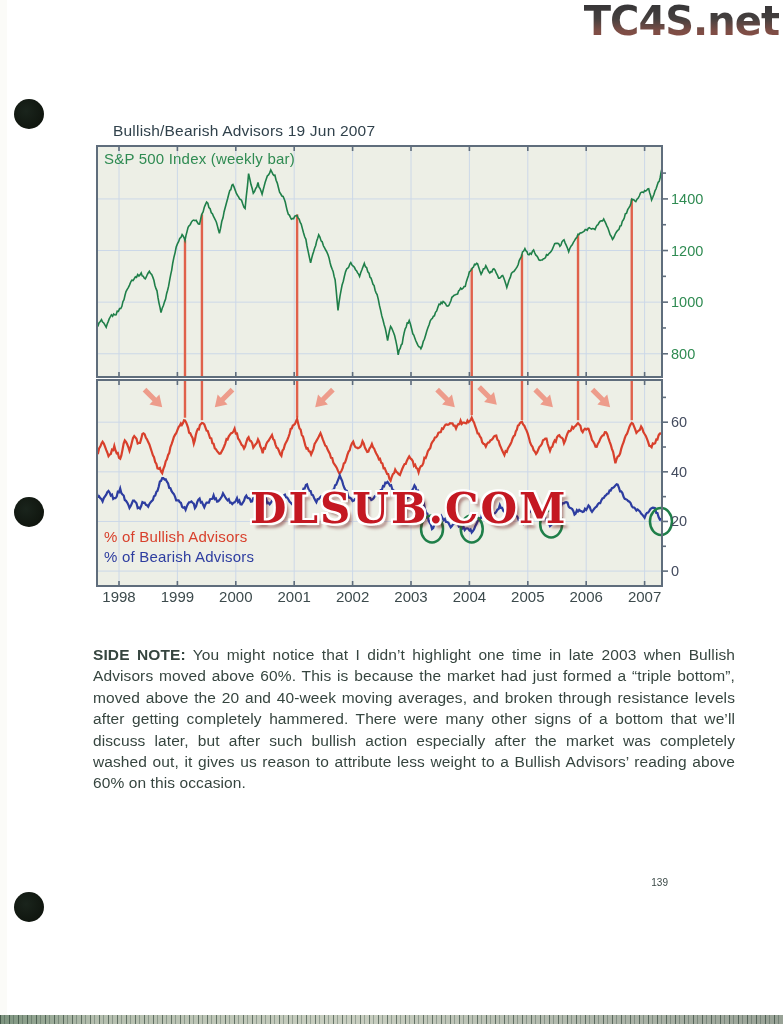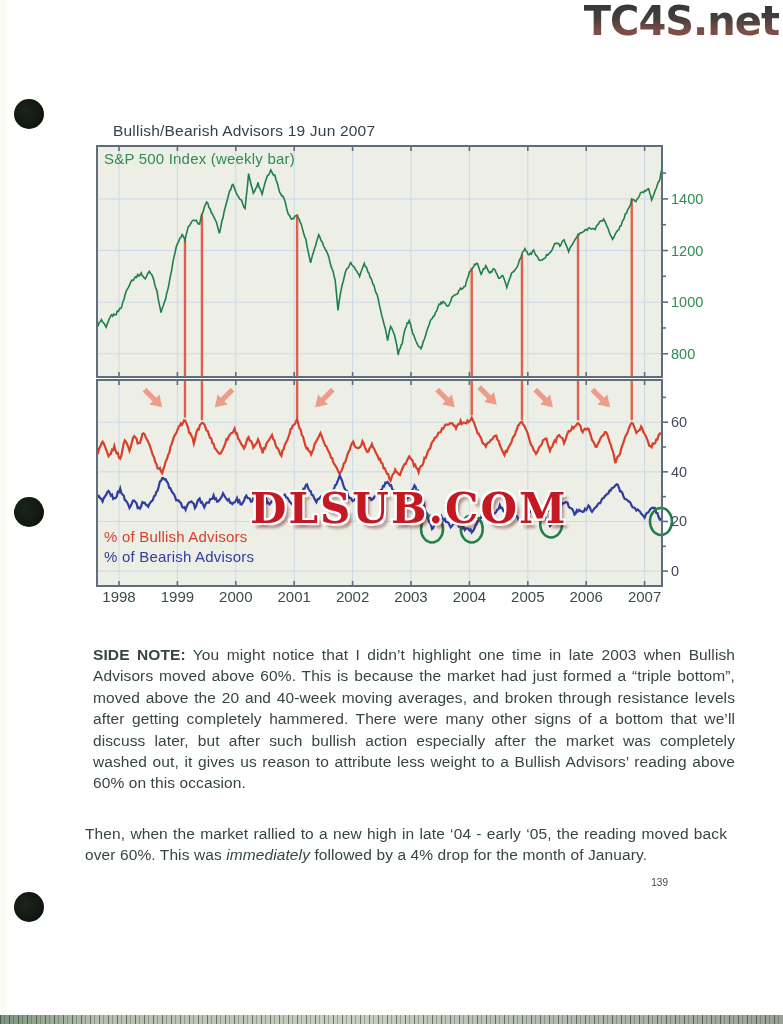--- a/index.html
+++ b/index.html
@@ -224,18 +224,17 @@
       </g>
     </svg>
   <div class="panel-label">S&amp;P 500 Index (weekly bar)</div>
   <div class="legend bull">% of Bullish Advisors</div>
   <div class="legend bear">% of Bearish Advisors</div>
   <div class="dlsub">DLSUB.COM</div>
 
   <div class="body-text p-side"><span class="bold">SIDE NOTE:</span><span> You might notice that I didn’t highlight one time in late 2003 when Bullish Advisors moved above 60%.  This is because the market had just formed a “triple bottom”, moved above the 20 and 40-week moving averages, and broken through resistance levels after getting completely hammered.  There were many other signs of a bottom that we’ll discuss later, but after such bullish action especially after the market was completely washed out, it gives us reason to attribute less weight to a Bullish Advisors’ reading above 60% on this occasion.</span></div>
 
 
-  <div class="body-text p-3"><span>Then, when the market rallied to a new high in late ‘04 - early ‘05, the reading moved back over 60%.  This was </span><span class="ital">immediately</span><span> followed by a 4% drop for the month of January.</span></div>
 
   <div class="page-num">139</div>
 
   <div class="scan-strip"></div>
 </div>
 
 </body></html>

